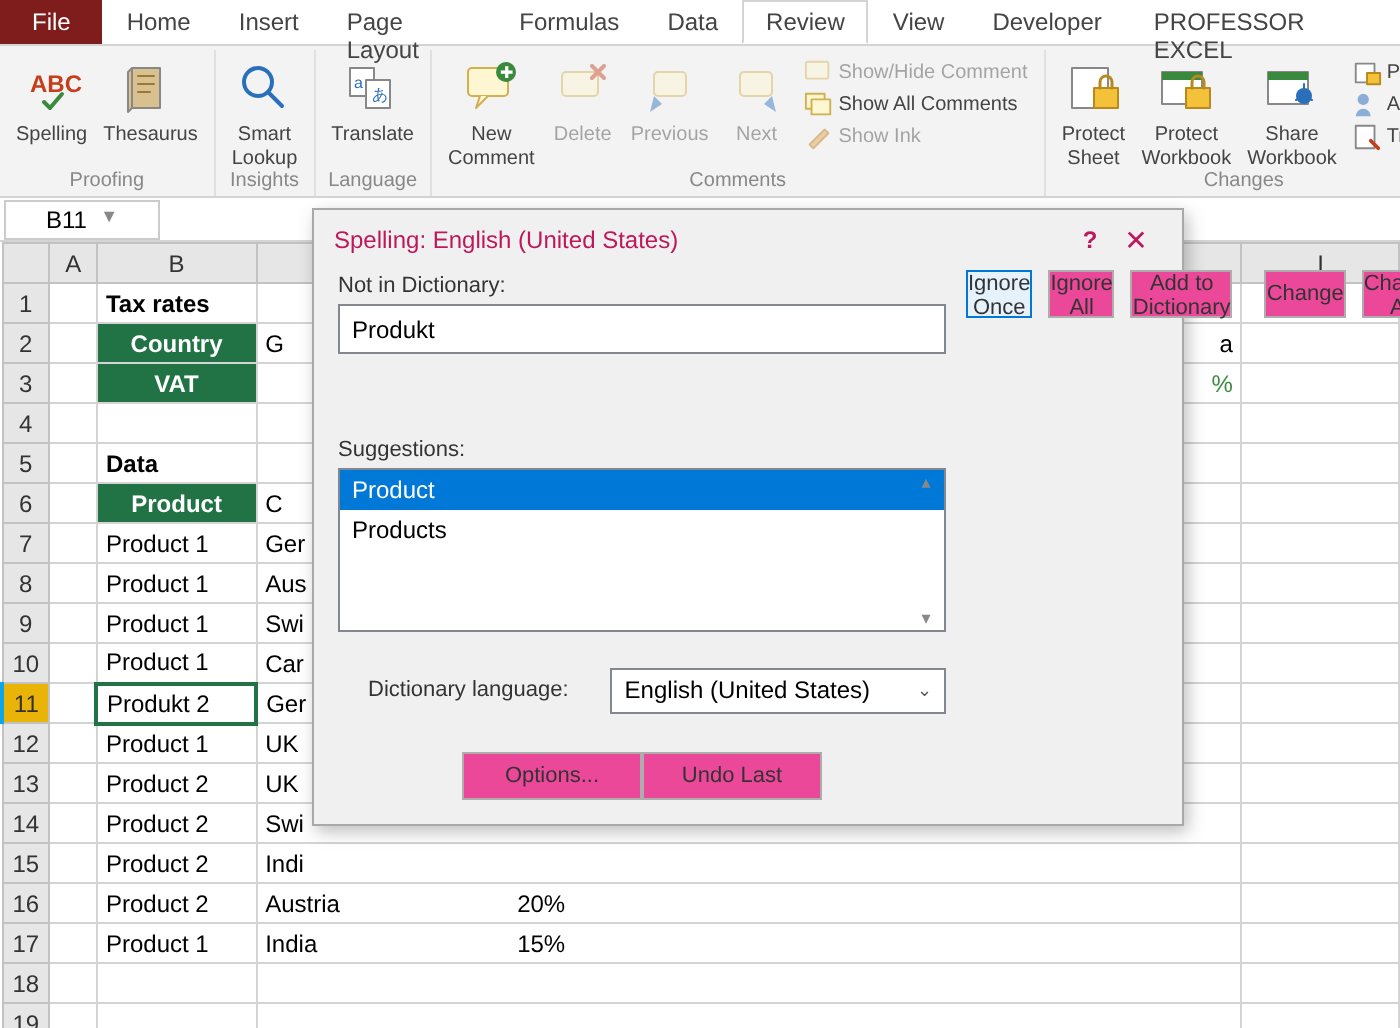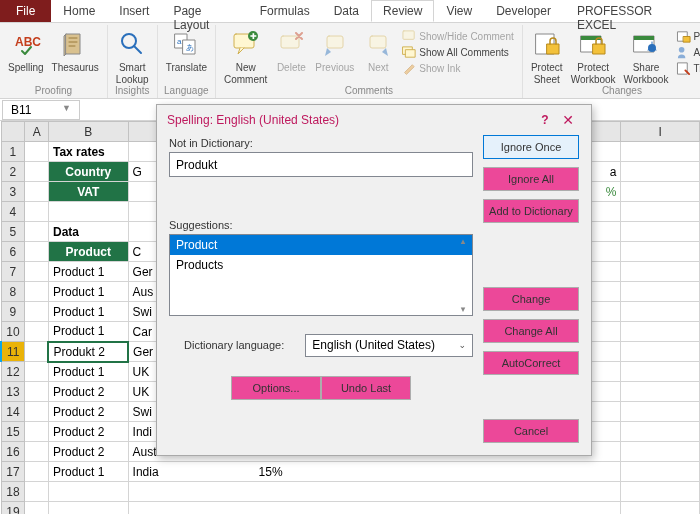--- a/index.html
+++ b/index.html
@@ -23,21 +23,21 @@
 .cmtcol{display:flex;flex-direction:column;font-size:10px;color:#444;gap:1px;padding-top:2px}
 .cmtrow{display:flex;align-items:center;gap:2px;padding:0 4px}
 .cmtrow.dis{opacity:.45}
 .cmtrow .sic{width:15px;height:15px}
 
 
 svg{stroke-linecap:round;stroke-linejoin:round}
 
 
 .fbar{height:22px;display:flex;border-bottom:1px solid #d4d4d4;align-items:center}
-.namebox{width:78px;height:20px;border:1px solid #ccc;padding:2px 8px;font-size:12px;margin-left:2px;display:flex;justify-content:space-between;align-items:flex-start}
+.namebox{width:78px;height:20px;border:1px solid #ccc;padding:2px 20px;font-size:12px;margin-left:2px;display:flex;justify-content:space-between;align-items:flex-start}
 .namebox .dd{color:#888;font-size:9px}
 
 
 .grid{width:700px}
 .grid table{border-collapse:collapse}
 .colh{background:#e6e6e6;border:1px solid #c2c2c2;font-size:12px;color:#333;text-align:center;font-weight:normal;height:20px}
 .rowh{background:#e6e6e6;border:1px solid #c2c2c2;font-size:12px;color:#333;text-align:center;width:24px;font-weight:normal}
 .rowh.sel{background:#eab308;border-left:2px solid #0ea5e9}
 td.cell{border:1px solid #d4d4d4;padding:1px 4px;font-size:12px;height:20px;width:80px;white-space:nowrap;overflow:hidden}
 td.big{width:500px}
@@ -46,21 +46,21 @@
 td.active{border:2px solid #217346}
 
 
 .dialog{position:absolute;left:156px;top:104px;width:436px;background:#f0f0f0;border:1px solid #a9a9a9;box-shadow:2px 3px 8px rgba(0,0,0,.25)}
 .titlebar{display:flex;align-items:center;padding:7px 10px;font-size:12px;color:#be185d}
 .titlebar .tt{flex:1}
 .titlebar .help{width:20px;text-align:center;font-weight:bold;cursor:pointer}
 .titlebar .close{width:26px;text-align:center;cursor:pointer;font-size:14px}
 .dlgbody{padding:0 12px 12px;display:flex;gap:10px}
 .dlgleft{flex:1;display:flex;flex-direction:column}
-.dlgright{width:96px;display:flex;flex-direction:column;gap:8px}
+.dlgright{width:96px;display:flex;flex-direction:row;gap:8px}
 .dlgright .spacer{height:48px}
 .lbl{font-size:11px;color:#333;margin:2px 0 3px}
 .txtbox{width:100%;height:25px;background:#fff;border:1px solid #828790;padding:4px 6px;font-size:12px}
 .ghost{height:40px}
 .listbox{background:#fff;border:1px solid #828790;height:82px;position:relative}
 .li{padding:3px 6px;font-size:12px}
 .li.sel{background:#0078d7;color:#fff}
 .scrolltip{position:absolute;right:1px;top:1px;bottom:1px;width:16px;color:#888;font-size:9px;display:flex;flex-direction:column;justify-content:space-between;align-items:center}
 .row{display:flex;align-items:center;gap:6px;margin-top:8px}
 .select{flex:1;background:#fff;border:1px solid #828790;height:23px;padding:3px 6px;font-size:12px;display:flex;justify-content:space-between;align-items:center}

